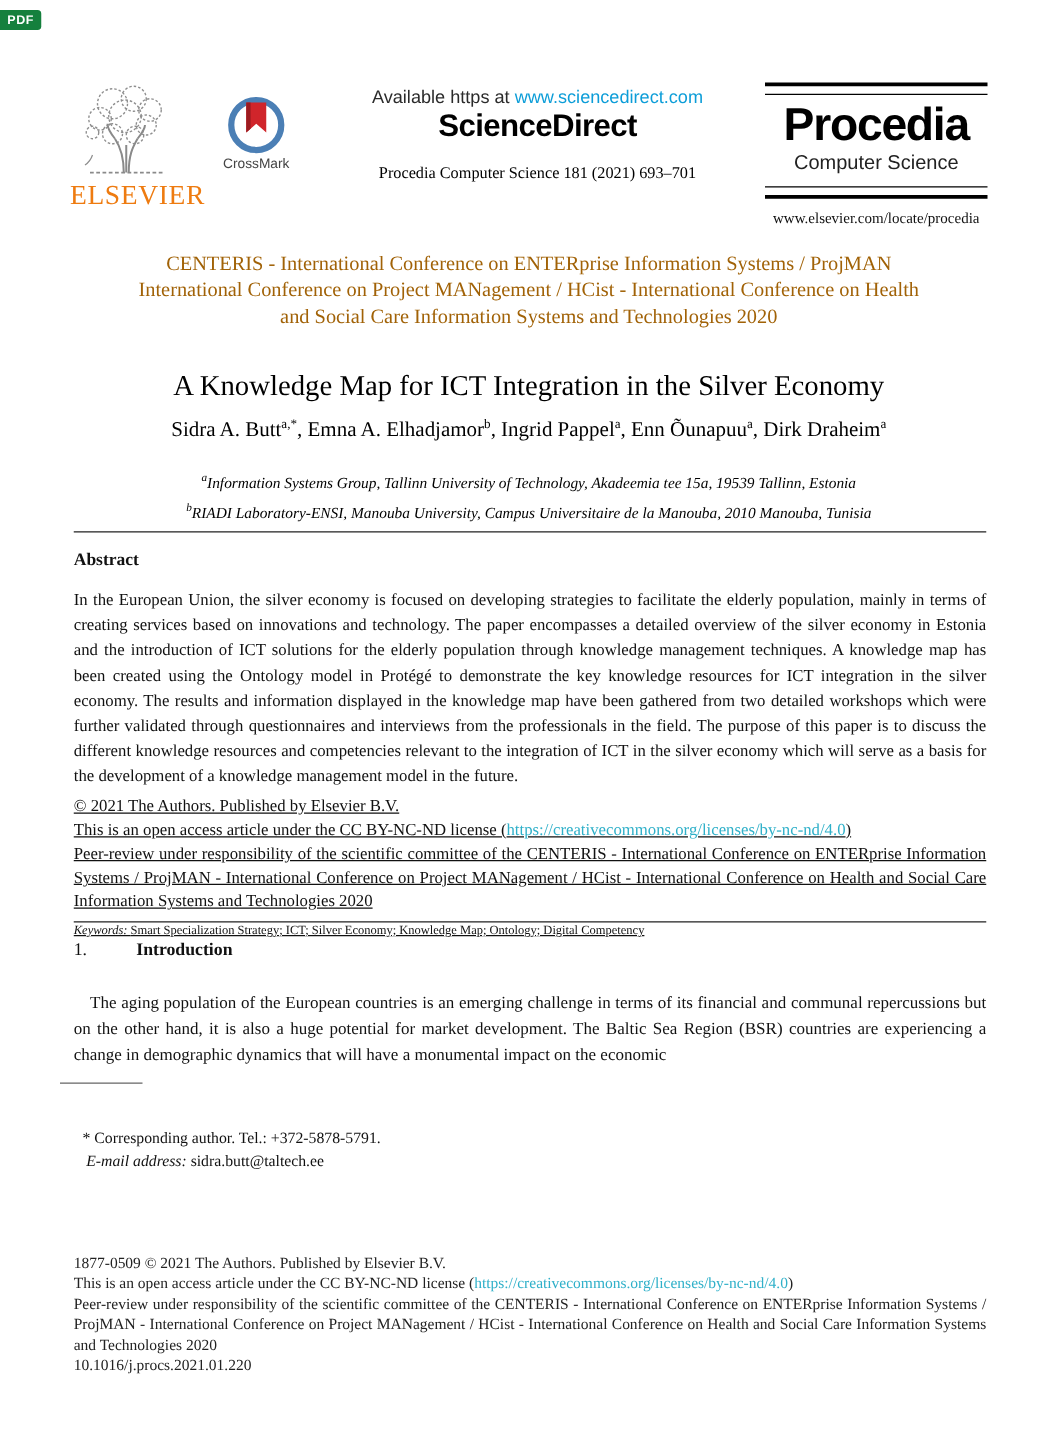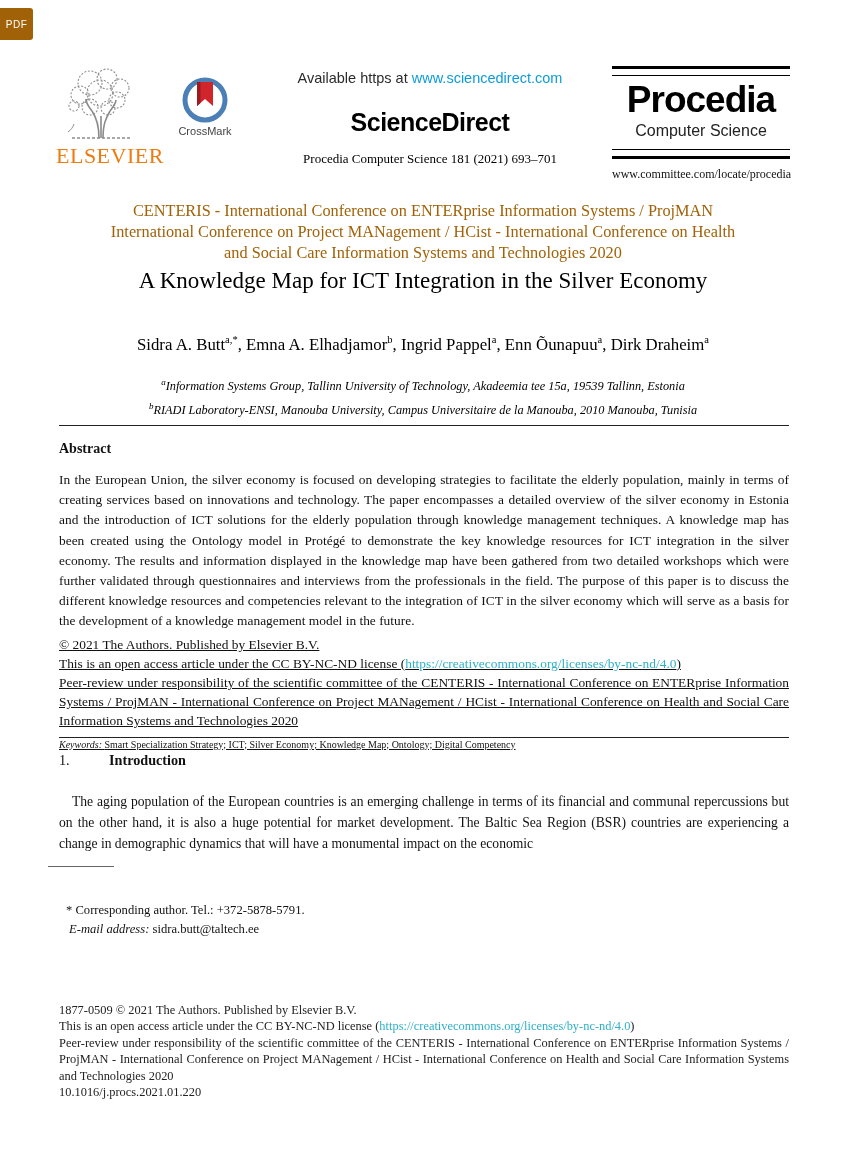--- a/index.html
+++ b/index.html
@@ -1,48 +1,48 @@
 <!DOCTYPE html>
 <html><head>
 <meta charset="utf-8">
 <style>
   html,body{margin:0;padding:0;background:#ffffff;}
   body{width:846px;height:1155px;position:relative;font-family:"Liberation Serif",serif;color:#111;}
   .page{position:absolute;inset:0;overflow:hidden;}
 
   
-  .pdf-badge{position:absolute;left:0;top:8px;width:33px;height:32px;background:#a16207;color:#fff;
-    font-family:"Liberation Sans",sans-serif;font-size:10px;font-weight:normal;display:flex;
+  .pdf-badge{position:absolute;left:0;top:8px;width:33px;height:16px;background:#15803d;color:#fff;
+    font-family:"Liberation Sans",sans-serif;font-size:10px;font-weight:bold;display:flex;
     align-items:center;justify-content:center;border-radius:0 3px 3px 0;letter-spacing:.5px;}
 
   
   .masthead{position:absolute;left:0;top:0;width:846px;height:195px;}
   .elsevier{position:absolute;left:56px;top:66px;width:90px;text-align:center;}
   .elsevier-word{font-size:22px;color:#ee7b10;letter-spacing:.5px;margin-top:1px;}
   .crossmark{position:absolute;left:176px;top:76px;width:58px;text-align:center;}
   .cm-label{font-family:"Liberation Sans",sans-serif;font-size:11px;color:#444;margin-top:1px;}
   .mast-center{position:absolute;left:245px;top:70px;width:370px;text-align:center;}
   .avail{font-family:"Liberation Sans",sans-serif;font-size:14.5px;color:#2b2b2b;}
   .sd-link{color:#0c9dd8;cursor:pointer;}
   .sd-logo{font-family:"Liberation Sans",sans-serif;font-size:25px;font-weight:bold;color:#000;
-    letter-spacing:-.5px;margin-top:22px;}
+    letter-spacing:-.5px;margin-top:1px;}
   .journal-ref{font-size:13px;color:#000;margin-top:14px;}
   .procedia{position:absolute;left:612px;top:66px;width:178px;text-align:center;}
   .dbl{height:6px;}
   .dbl.top{border-top:3px solid #000;border-bottom:1.5px solid #000;}
   .dbl.bottom{border-top:1.5px solid #000;border-bottom:3px solid #000;}
   .p-title{font-family:"Liberation Sans",sans-serif;font-weight:bold;font-size:37px;color:#000;
     letter-spacing:-1px;margin-top:4px;line-height:40px;}
   .p-sub{font-family:"Liberation Sans",sans-serif;font-size:16px;color:#222;margin:2px 0 9px 0;}
   .p-url{font-size:12px;color:#111;margin-top:8px;cursor:pointer;}
 
   
   .conference{position:absolute;left:40px;top:200px;width:766px;text-align:center;
     font-size:16.3px;line-height:21px;color:#a16207;}
-  .title{position:absolute;left:0;top:268px;width:846px;text-align:center;margin:0;
+  .title{position:absolute;left:0;top:296px;width:846px;text-align:center;margin:0;
     font-size:23px;font-weight:400;color:#000;}
   .authors{position:absolute;left:0;top:334px;width:846px;text-align:center;font-size:16.8px;color:#000;}
   .authors sup{font-size:10.5px;}
   .affils{position:absolute;left:0;top:372px;width:846px;text-align:center;
     font-size:12.3px;font-style:italic;line-height:20px;color:#000;}
   .affils sup{font-size:9px;}
 
   
   .midsection{position:absolute;left:59px;top:425px;width:730px;}
   .hr{border-top:1.3px solid #222;height:0;}
@@ -124,21 +124,21 @@
       <div class="avail"><span>Available https at </span><span class="sd-link">www.sciencedirect.com</span></div>
       <div class="sd-logo">ScienceDirect</div>
       <div class="journal-ref">Procedia Computer Science 181 (2021) 693–701</div>
     </div>
 
     <div class="procedia">
       <div class="dbl top"></div>
       <div class="p-title">Procedia</div>
       <div class="p-sub">Computer Science</div>
       <div class="dbl bottom"></div>
-      <div class="p-url">www.committee.com/locate/procedia</div>
+      <div class="p-url">www.elsevier.com/locate/procedia</div>
     </div>
   </div>
 
   <div class="conference">
     <div>CENTERIS - International Conference on ENTERprise Information Systems / ProjMAN</div>
     <div>International Conference on Project MANagement / HCist - International Conference on Health</div>
     <div>and Social Care Information Systems and Technologies 2020</div>
   </div>
 
   <h1 class="title">A Knowledge Map for ICT Integration in the Silver Economy</h1>

